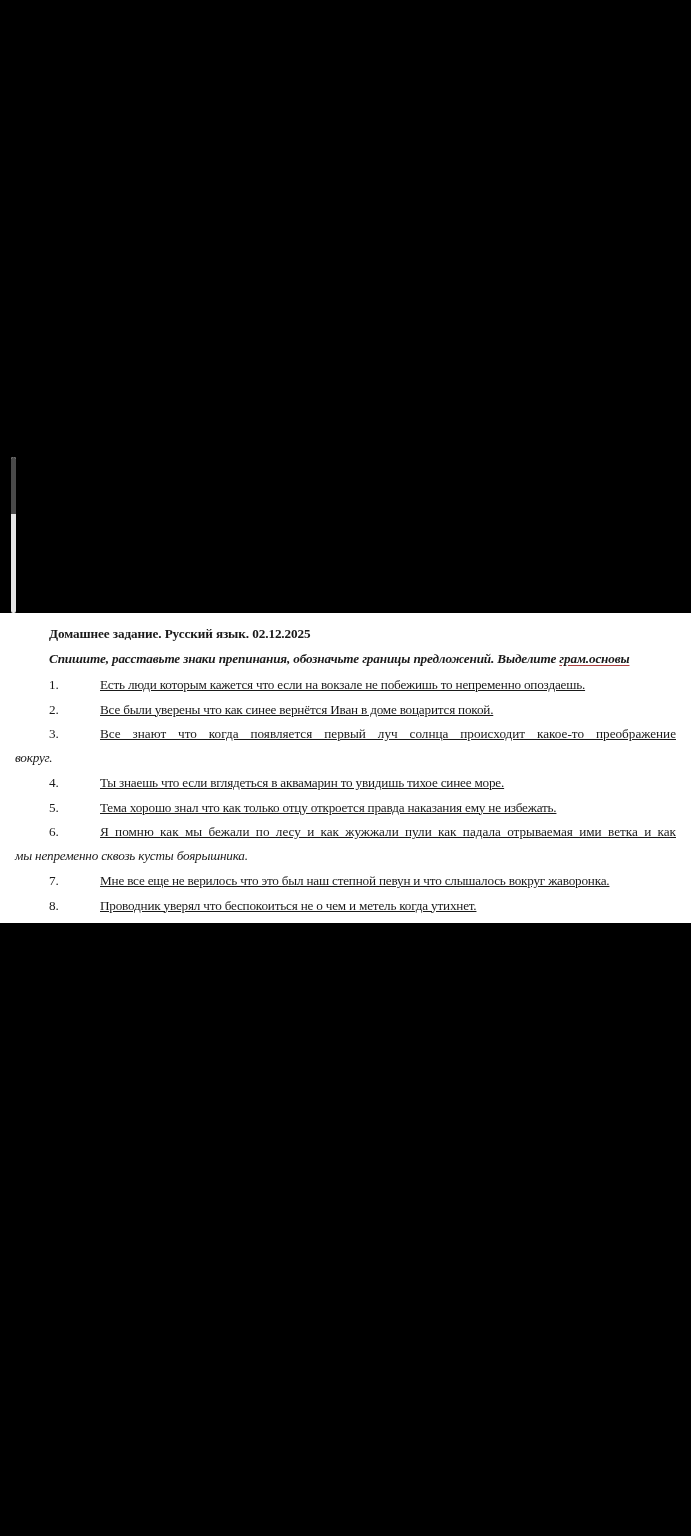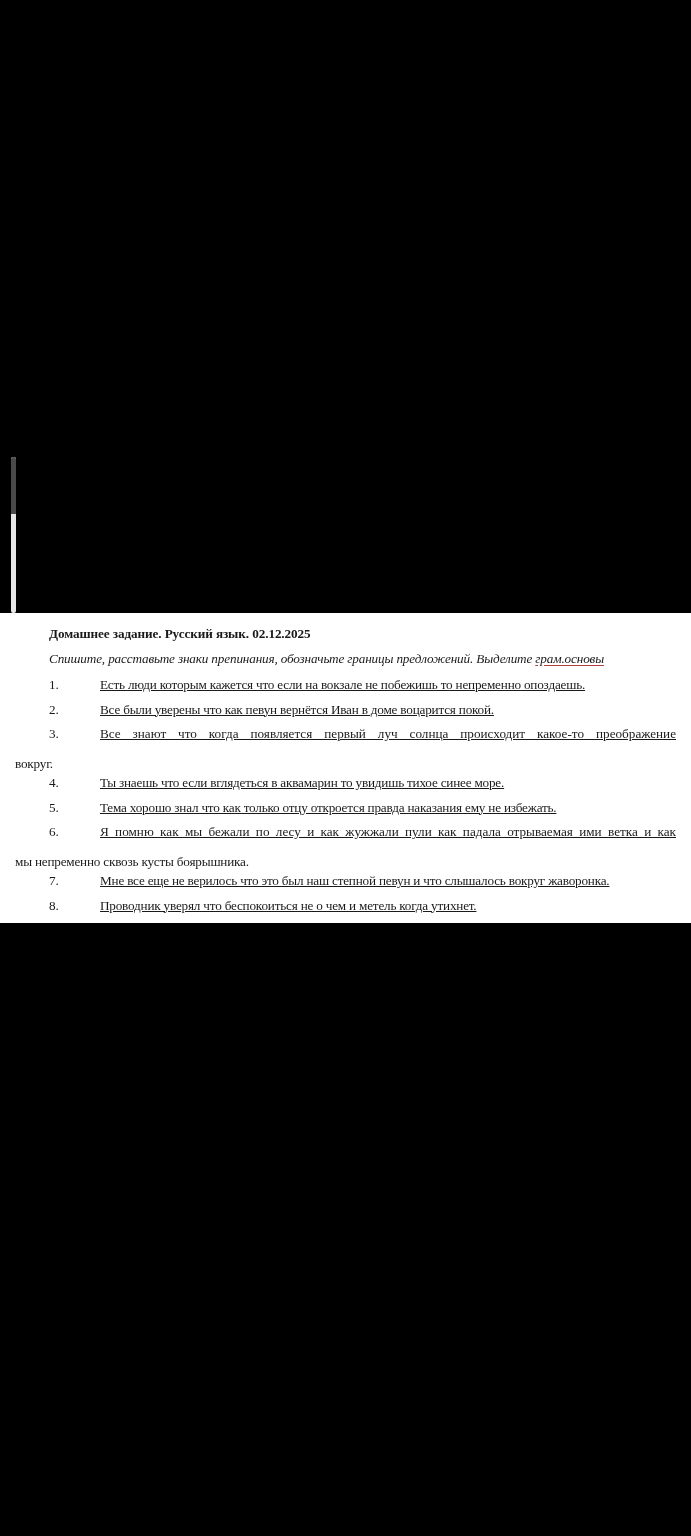--- a/index.html
+++ b/index.html
@@ -58,20 +58,21 @@
       white-space: nowrap;
     }
     .instruction {
       position: absolute;
       left: 49px;
       top: 38px;
       font-size: 13.2px;
       font-style: italic;
       white-space: nowrap;
       letter-spacing: -0.15px;
+      font-weight: bold;
     }
     .instruction .spell {
       text-decoration: underline;
       text-decoration-color: #b04040;
       text-decoration-style: solid;
       text-underline-offset: 2px;
     }
     .item {
       position: absolute;
       left: 0;
@@ -96,23 +97,24 @@
     .item .text.justify {
       width: 576px;
       text-align: justify;
       text-align-last: justify;
       white-space: normal;
       letter-spacing: 0;
     }
     .item .cont {
       position: absolute;
       left: 15px;
-      top: 30px;
+      top: 24px;
       white-space: nowrap;
       letter-spacing: -0.2px;
+      font-style: italic;
     }
   </style>
 </head>
 <body>
 
 <div class="viewer">
 
   <div class="scrollbar">
     <div class="thumb-dark"></div>
   </div>
@@ -124,21 +126,21 @@
       <span>Спишите, расставьте знаки препинания, обозначьте границы предложений. Выделите </span><span class="spell">грам.основы</span>
     </div>
 
     <div class="item" style="top:60px;">
       <span class="num">1.</span>
       <span class="text">Есть люди которым кажется что если на вокзале не побежишь то непременно опоздаешь.</span>
     </div>
 
     <div class="item" style="top:84.5px;">
       <span class="num">2.</span>
-      <span class="text">Все были уверены что как певун вернётся Иван в доме воцарится покой.</span>
+      <span class="text">Все были уверены что как синее вернётся Иван в доме воцарится покой.</span>
     </div>
 
     <div class="item" style="top:109px;">
       <span class="num">3.</span>
       <span class="text justify">Все знают что когда появляется первый луч солнца происходит какое-то преображение</span>
       <span class="cont">вокруг.</span>
     </div>
 
     <div class="item" style="top:158px;">
       <span class="num">4.</span>

